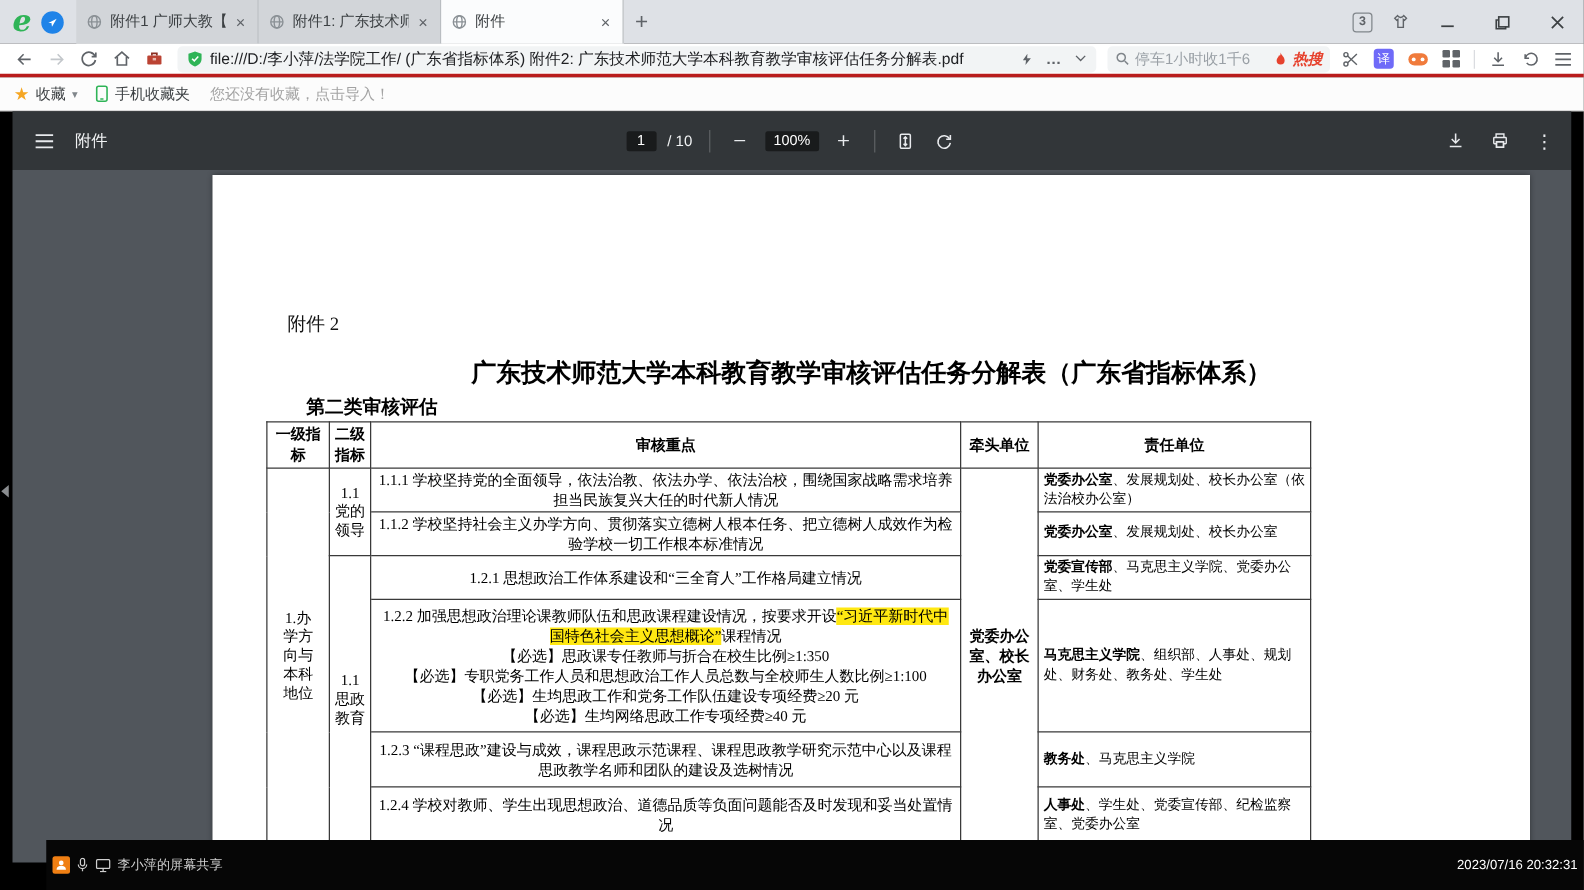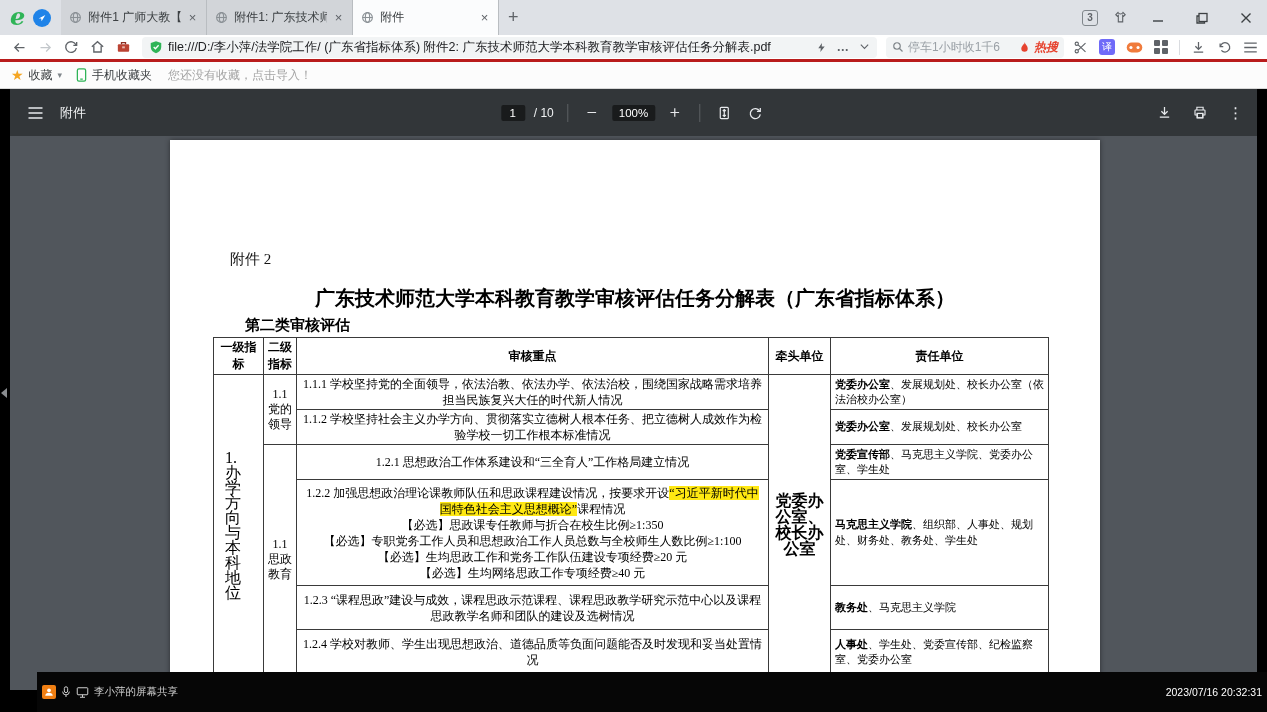--- a/index.html
+++ b/index.html
@@ -46,32 +46,32 @@
   .pdfbar .pb-title{font-size:13px;margin-left:14px;}
   .pb-center{position:absolute;left:50%;transform:translateX(-50%);display:flex;align-items:center;gap:9px;}
   .darkbox{background:#191b1c;border-radius:2px;padding:2px 7px;font-size:11.5px;color:#fff;text-align:center;}
   .pb-sep{width:1px;height:18px;background:#5c6063;margin:0 4px;}
   .pb-btn{display:flex;align-items:center;justify-content:center;width:22px;height:22px;}
   .pb-right{margin-left:auto;display:flex;align-items:center;gap:20px;margin-right:14px;}
   .kebab{font-size:15px;letter-spacing:0;color:#e8eaed;}
   .zoomtext{font-size:12px;}
   
   .pdfarea{position:absolute;top:136px;bottom:22px;left:10px;right:10px;background:#51565c;overflow:hidden;}
-  .page{position:absolute;left:160px;top:4px;width:930px;height:551px;background:#fff;box-shadow:0 0 5px rgba(0,0,0,.45);}
+  .page{position:absolute;left:160px;top:4px;width:1054px;height:551px;background:#fff;box-shadow:0 0 5px rgba(0,0,0,.45);}
   .doc-att{position:absolute;left:60px;top:110px;font:15px "Liberation Serif",serif;color:#141414;}
   .doc-title{position:absolute;left:0;right:0;top:145px;text-align:center;font-family:Liberation Serif, serif;font-weight:bold;font-size:20px;color:#000;}
   .doc-sub{position:absolute;left:75px;top:176px;font-family:"Liberation Serif",serif;font-weight:600;font-size:15px;color:#000;}
   .doc-table{position:absolute;left:43px;top:197px;width:835px;border-collapse:collapse;table-layout:fixed;font-family:"Liberation Serif",serif;color:#000;}
   .doc-table th,.doc-table td{border:1px solid #3a3a3a;vertical-align:middle;}
   .doc-table thead tr{height:34px;}
   .doc-table th{font-size:12px;font-weight:bold;text-align:center;padding:1px 2px;}
-  .c-l1{font-size:16px;padding:1px 11px;line-height:15px;}
+  .c-l1{font-size:12px;text-align:center;padding:1px 11px;line-height:15px;}
   .c-l2{font-size:12px;text-align:center;padding:1px 3px;line-height:15px;}
   .c-focus{font-size:12px;text-align:center;padding:1px 6px;line-height:16px;}
-  .c-lead{font-size:16px;text-align:center;padding:1px 5px;line-height:16px;}
+  .c-lead{font-size:12px;text-align:center;padding:1px 5px;line-height:16px;}
   .c-resp{font-size:11px;text-align:left;padding:1px 4px;line-height:15.5px;}
   .fline{line-height:16px;}
   .b{font-weight:bold;}
   .hl{background:var(--highlight);}
   .r0{height:33px}.r1{height:33px}.r2{height:35px}.r3{height:106px}.r4{height:44px}.r5{height:45px}
   .side-arrow{position:absolute;left:1px;top:388px;width:0;height:0;border-top:5px solid transparent;border-bottom:5px solid transparent;border-right:6px solid #8a8d90;}
   
   .taskbar{position:absolute;bottom:0;left:0;right:0;height:40px;background:#060606;display:flex;align-items:center;color:#cfcfcf;font-size:10.5px;gap:5px;padding:12px 5px;margin-left:37px;}
   .tb-tile{width:14px;height:14px;border-radius:2px;background:var(--taskbar-orange);display:flex;align-items:center;justify-content:center;}
   .tb-time{margin-left:auto;color:#fff;font-size:10.5px;}

